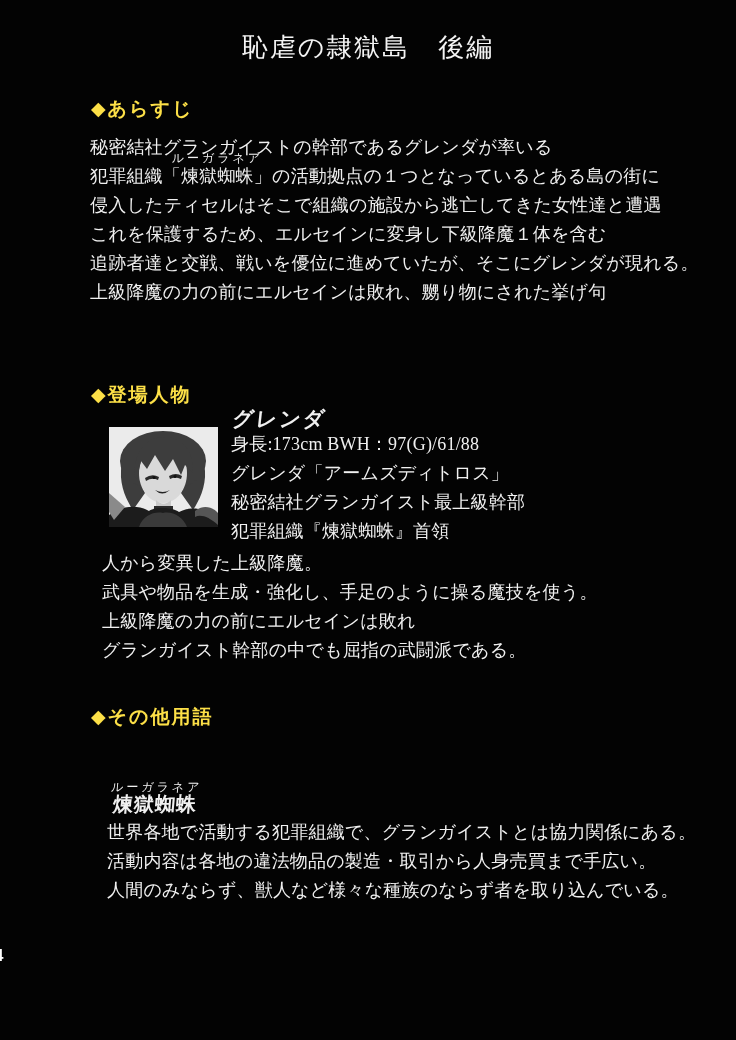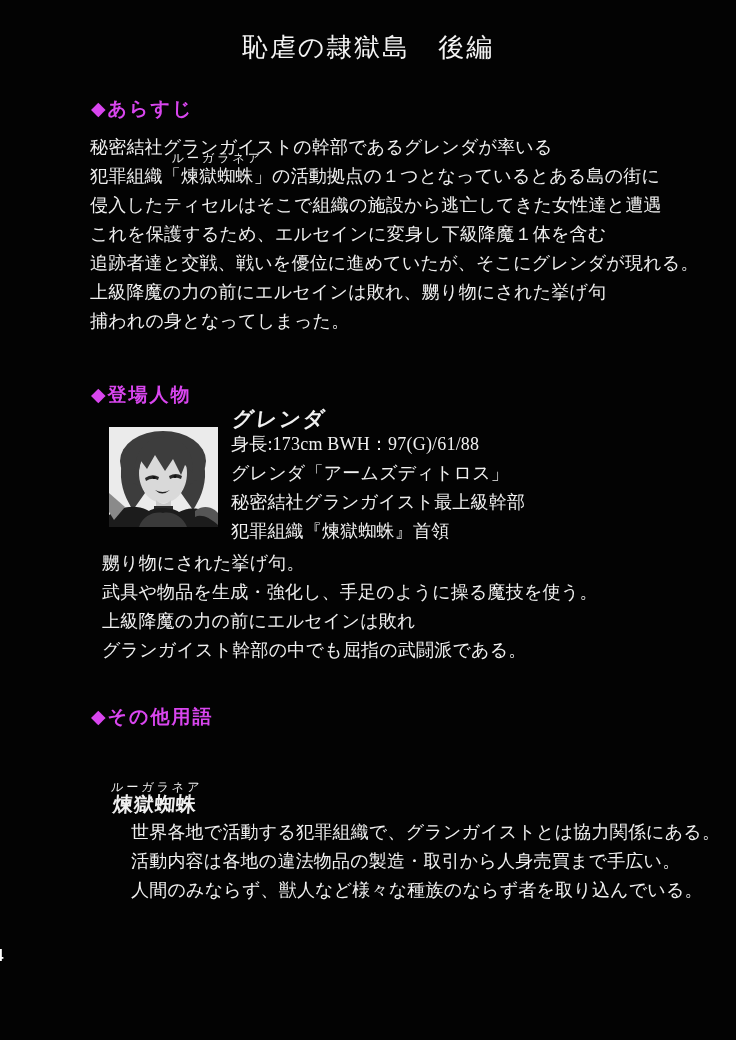--- a/index.html
+++ b/index.html
@@ -20,21 +20,21 @@
     letter-spacing: 2px;
     white-space: nowrap;
     color: #f4f4f4;
   }
   .section-heading {
     font-family: "Liberation Sans", "DejaVu Sans", sans-serif;
     font-weight: bold;
     font-size: 19px;
     letter-spacing: 2px;
     white-space: nowrap;
-    color: #d946ef;
+    color: #fde047;
   }
   .body-block { font-size: 18px; line-height: 29px; }
   .body-line { white-space: nowrap; letter-spacing: 0.2px; }
   
   .ruby-wrap { position: relative; display: inline-block; }
   .ruby-rt {
     position: absolute;
     left: 50%;
     transform: translateX(-50%);
     top: -10px;
@@ -77,21 +77,20 @@
 
   <div class="abs section-heading" style="left:91px; top:96px;">◆あらすじ</div>
 
   <div class="abs body-block" style="left:90px; top:133px;">
     <div class="body-line">秘密結社グランガイストの幹部であるグレンダが率いる</div>
     <div class="body-line"><span>犯罪組織「</span><span class="ruby-wrap"><span class="ruby-rt">ルーガラネア</span><span>煉獄蜘蛛</span></span><span>」の活動拠点の１つとなっているとある島の街に</span></div>
     <div class="body-line">侵入したティセルはそこで組織の施設から逃亡してきた女性達と遭遇</div>
     <div class="body-line">これを保護するため、エルセインに変身し下級降魔１体を含む</div>
     <div class="body-line">追跡者達と交戦、戦いを優位に進めていたが、そこにグレンダが現れる。</div>
     <div class="body-line">上級降魔の力の前にエルセインは敗れ、嬲り物にされた挙げ句</div>
-    <div class="body-line">捕われの身となってしまった。</div>
   </div>
 
   <div class="abs section-heading" style="left:91px; top:382px;">◆登場人物</div>
 
   <div class="abs portrait-frame" style="left:109px; top:427px;">
     <svg width="109" height="100" viewBox="0 0 109 100" xmlns="http://www.w3.org/2000/svg">
       <rect width="109" height="100" fill="#ebebeb"></rect>
       <path d="M54,6 C30,6 13,22 12,44 C11,60 18,74 24,83 L36,66 L29,44 Z" fill="#3d3d3d"></path>
       <path d="M54,6 C78,6 95,22 96,44 C97,60 90,74 84,83 L72,66 L79,44 Z" fill="#3d3d3d"></path>
       <ellipse cx="54" cy="34" rx="43" ry="30" fill="#3d3d3d"></ellipse>
@@ -114,33 +113,33 @@
   <div class="abs char-name" style="left:231px; top:405px;">グレンダ</div>
 
   <div class="abs body-block" style="left:231px; top:430px;">
     <div class="body-line">身長:173cm BWH：97(G)/61/88</div>
     <div class="body-line">グレンダ「アームズディトロス」</div>
     <div class="body-line">秘密結社グランガイスト最上級幹部</div>
     <div class="body-line">犯罪組織『煉獄蜘蛛』首領</div>
   </div>
 
   <div class="abs body-block" style="left:102px; top:549px;">
-    <div class="body-line">嬲り物にされた挙げ句。</div>
+    <div class="body-line">人から変異した上級降魔。</div>
     <div class="body-line">武具や物品を生成・強化し、手足のように操る魔技を使う。</div>
     <div class="body-line">上級降魔の力の前にエルセインは敗れ</div>
     <div class="body-line">グランガイスト幹部の中でも屈指の武闘派である。</div>
   </div>
 
   <div class="abs section-heading" style="left:91px; top:704px;">◆その他用語</div>
 
   <div class="abs term-word" style="left:112px; top:791px;">
     <span class="ruby-wrap"><span class="ruby-rt">ルーガラネア</span><span>煉獄蜘蛛</span></span>
   </div>
 
-  <div class="abs body-block" style="left:107px; top:818px;margin-left:24px;">
+  <div class="abs body-block" style="left:107px; top:818px;">
     <div class="body-line">世界各地で活動する犯罪組織で、グランガイストとは協力関係にある。</div>
     <div class="body-line">活動内容は各地の違法物品の製造・取引から人身売買まで手広い。</div>
     <div class="body-line">人間のみならず、獣人など様々な種族のならず者を取り込んでいる。</div>
   </div>
 
   <div class="abs page-number" style="left:-6px; top:946px;">4</div>
 
 </div>
 
 </body></html>

